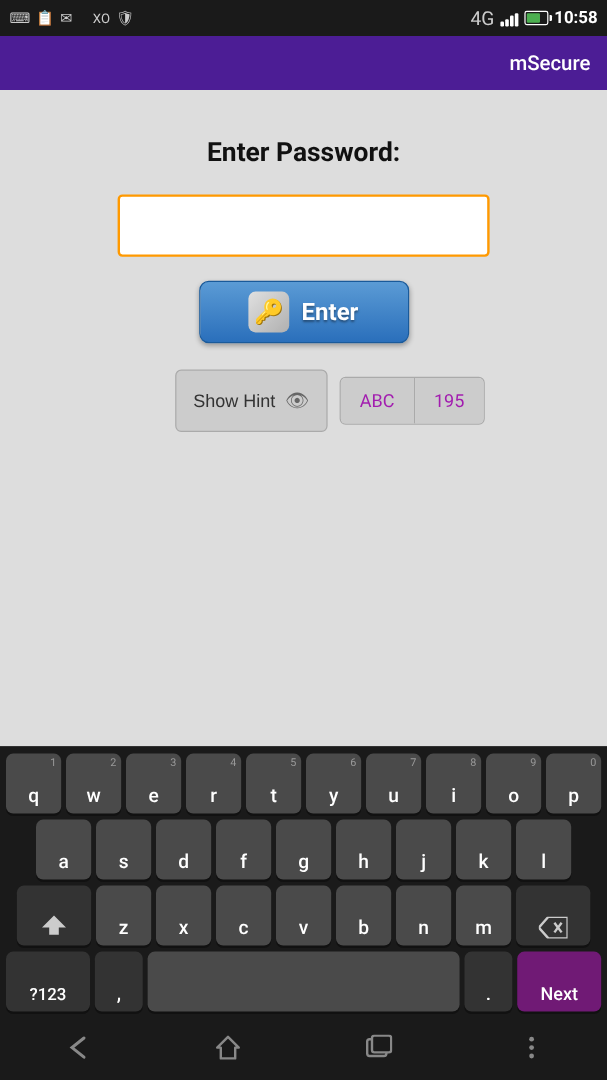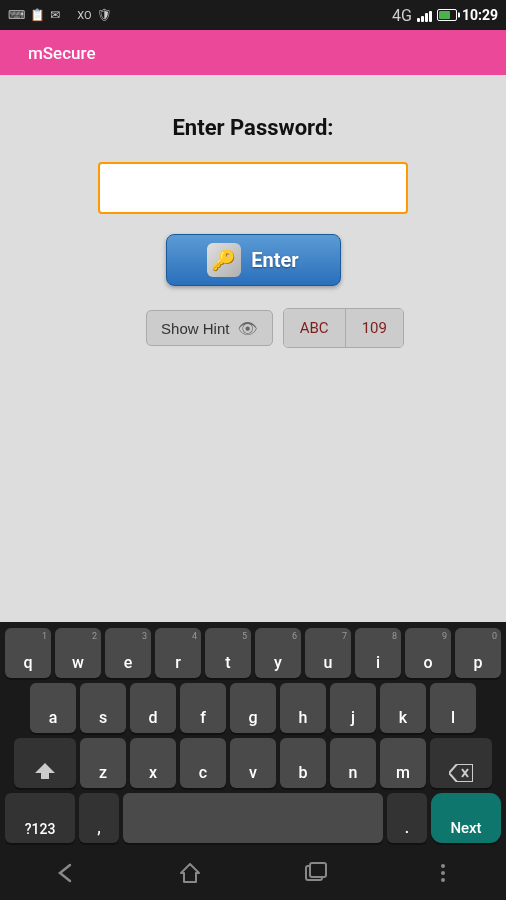--- a/index.html
+++ b/index.html
@@ -83,25 +83,26 @@
     }
     .network-text {
       color: #ccc;
       font-size: 16px;
     }
 
     
     #title-bar {
       width: 100%;
       height: 45px;
-      background: #ec4899;
-      display: flex;
-      align-items: center;
-      padding: 0 28px;
+      background: #4c1d95;
+      display: flex;
+      align-items: center;
+      padding: 0 14px;
       flex-shrink: 0;
+      justify-content: flex-end;
     }
     .app-title {
       color: #fff;
       font-size: 17px;
       font-weight: 500;
     }
 
     
     #main-content {
       width: 100%;
@@ -169,21 +170,21 @@
       text-shadow: 0 1px 2px rgba(0,0,0,0.4);
     }
 
     
     #bottom-row {
       display: flex;
       align-items: center;
       gap: 10px;
     }
     .show-hint-btn {
-      height: 36px;
+      height: 52px;
       padding: 0 14px;
       background: #ccc;
       border: 1px solid #aaa;
       border-radius: 5px;
       display: flex;
       align-items: center;
       gap: 8px;
       cursor: pointer;
       font-size: 15px;
       color: #333;
@@ -200,21 +201,21 @@
       border-radius: 5px;
       overflow: hidden;
     }
     .abc-part, .num-part {
       padding: 0 16px;
       display: flex;
       align-items: center;
       font-size: 15px;
       cursor: pointer;
       background: #ccc;
-      color: #7f1d1d;
+      color: #a21caf;
     }
     .abc-part {
       border-right: 1px solid #aaa;
     }
 
     
     #empty-space {
       background: #ddd;
       flex: 1;
       min-height: 60px;
@@ -297,25 +298,24 @@
       max-width: 260px;
     }
 
     .key-period {
       background: #333;
       flex: 0.8;
       max-width: 36px;
     }
 
     .key-next {
-      background: #0f766e;
+      background: #701a75;
       flex: 1.6;
       max-width: 70px;
       font-size: 15px;
-      border-radius: 11px;
     }
 
     
     #nav-bar {
       width: 100%;
       height: 55px;
       background: #1a1a1a;
       display: flex;
       align-items: center;
       justify-content: space-around;
@@ -356,21 +356,21 @@
     <span class="network-text">4G</span>
     <div class="signal-bars">
       <div class="bar" style="height:4px;"></div>
       <div class="bar" style="height:6px;"></div>
       <div class="bar" style="height:9px;"></div>
       <div class="bar" style="height:11px;"></div>
     </div>
     <div class="battery-icon">
       <div class="battery-fill"></div>
     </div>
-    <span class="status-time">10:29</span>
+    <span class="status-time">10:58</span>
   </div>
 </div>
 
 <div id="title-bar">
   <span class="app-title">mSecure</span>
 </div>
 
 <div id="main-content">
   <span class="enter-password-label">Enter Password:</span>
 
@@ -385,21 +385,21 @@
     <span class="unlock-text">Enter</span>
   </div>
 
   <div id="bottom-row">
     <button class="show-hint-btn">
       <span>Show Hint</span>
       <span class="eye-icon">👁</span>
     </button>
     <div class="abc-123-btn">
       <span class="abc-part">ABC</span>
-      <span class="num-part">109</span>
+      <span class="num-part">195</span>
     </div>
   </div>
 </div>
 
 <div id="empty-space"></div>
 
 <div id="keyboard">
 
   <div class="keyboard-row">
     <div class="key"><span class="num-hint">1</span>q</div>

